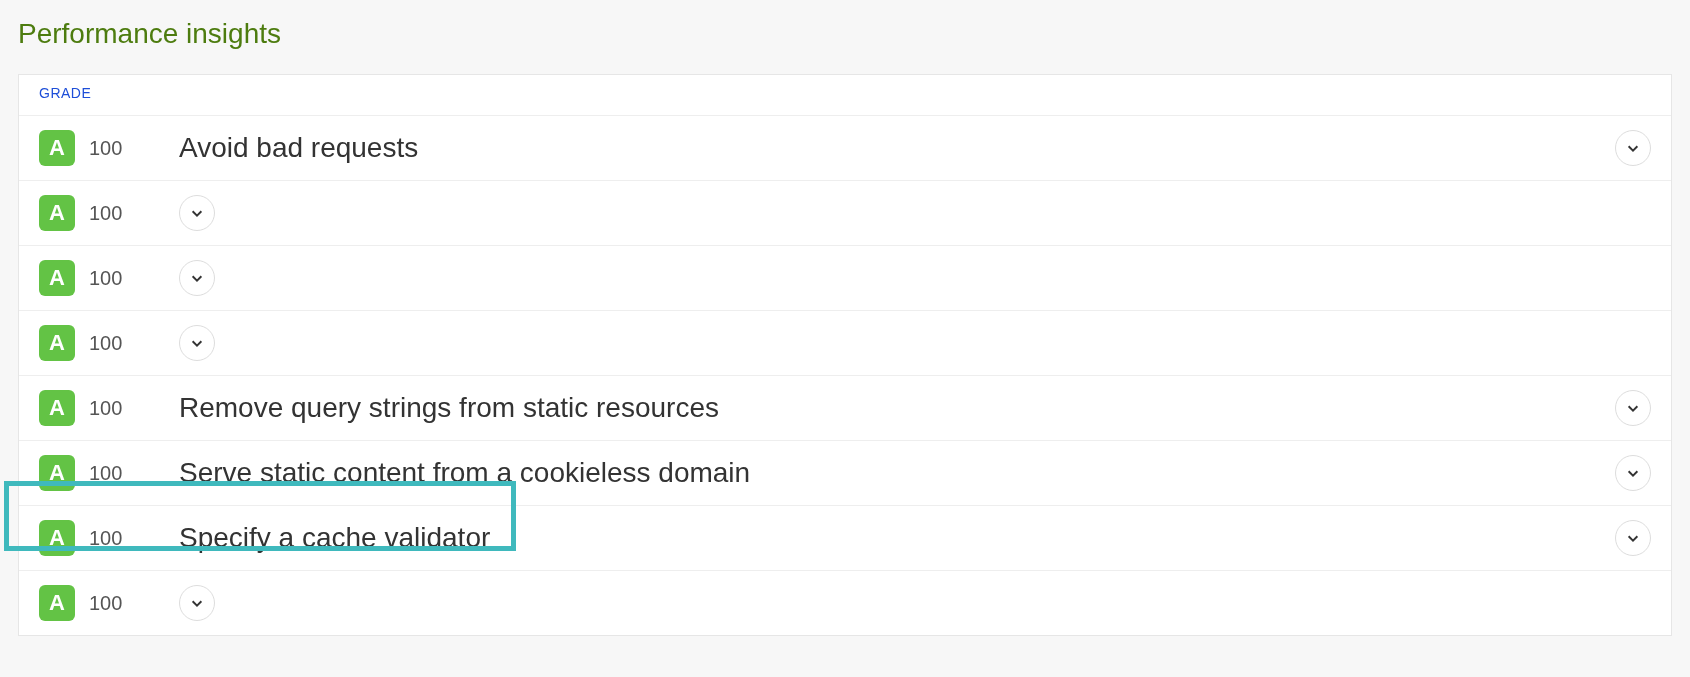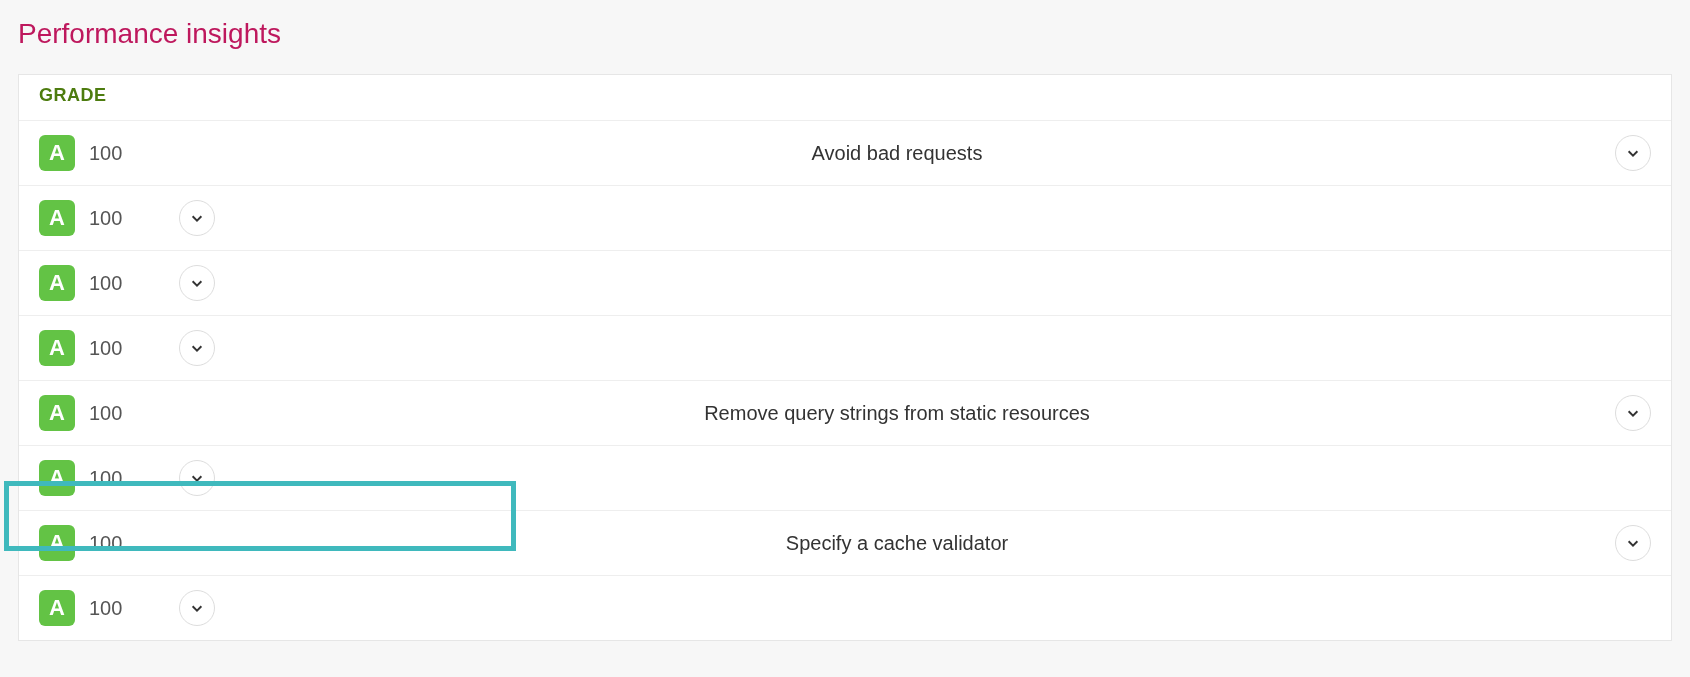--- a/index.html
+++ b/index.html
@@ -6,39 +6,39 @@
     body {
       font-family: -apple-system, BlinkMacSystemFont, "Segoe UI", Helvetica, Arial, sans-serif;
       background: #f7f7f7;
       color: #333;
       padding: 18px;
       width: 1690px;
     }
     h2.title {
       font-size: 28px;
       font-weight: 400;
-      color: #be185d;
+      color: #4d7c0f;
       margin-bottom: 24px;
     }
     .panel {
       background: #fff;
       border: 1px solid #e6e6e6;
       position: relative;
     }
     .head-row {
       display: flex;
       align-items: center;
       padding: 10px 20px 14px 20px;
     }
     .head-row .col-grade {
       width: 140px;
-      font-size: 18px;
-      font-weight: 700;
+      font-size: 14px;
+      font-weight: 400;
       letter-spacing: 0.5px;
-      color: #4d7c0f;
+      color: #1d4ed8;
     }
     .head-row .col-suggestion {
       flex: 1;
       font-size: 14px;
       font-weight: 700;
       letter-spacing: 0.5px;
       color: #bdbdbd;
     }
     .row {
       display: flex;
@@ -65,23 +65,22 @@
       display: flex;
       align-items: center;
       justify-content: center;
     }
     .score {
       font-size: 20px;
       color: #555;
     }
     .suggestion {
       flex: 1;
-      font-size: 20px;
+      font-size: 28px;
       color: #333;
-      text-align: center;
     }
     .expand-btn {
       width: 36px;
       height: 36px;
       border-radius: 50%;
       border: 1px solid #ddd;
       background: #fff;
       display: flex;
       align-items: center;
       justify-content: center;
@@ -167,20 +166,21 @@
           <svg viewBox="0 0 16 16">
             <path d="M3 6 L8 11 L13 6"></path>
           </svg>
         </div>
       </div>
       <div class="row">
         <div class="grade-cell">
           <div class="grade-badge">A</div>
           <div class="score">100</div>
         </div>
+        <div class="suggestion">Serve static content from a cookieless domain</div>
         <div class="expand-btn">
           <svg viewBox="0 0 16 16">
             <path d="M3 6 L8 11 L13 6"></path>
           </svg>
         </div>
       </div>
       <div class="row">
         <div class="grade-cell">
           <div class="grade-badge">A</div>
           <div class="score">100</div>

